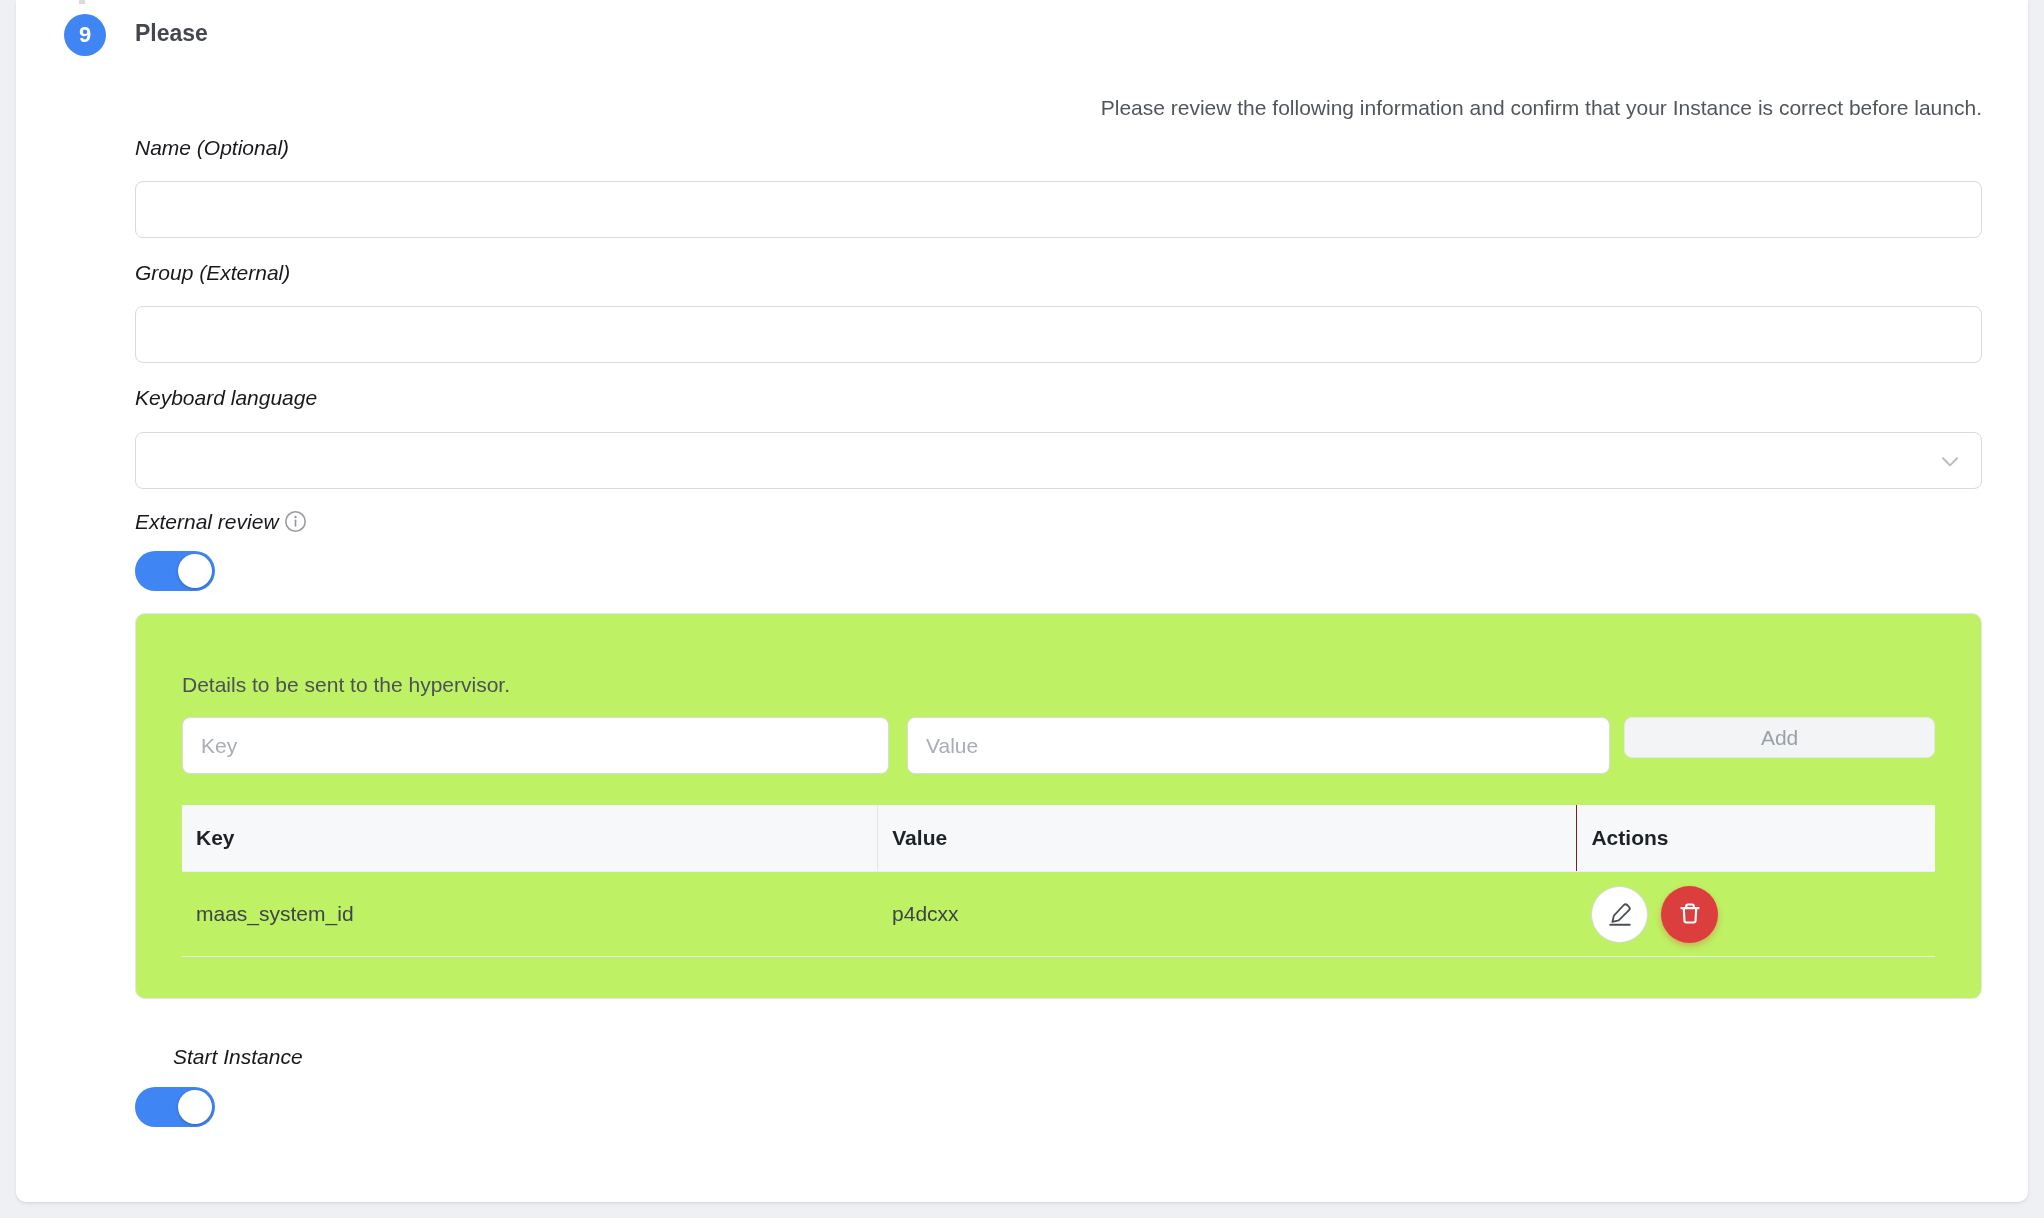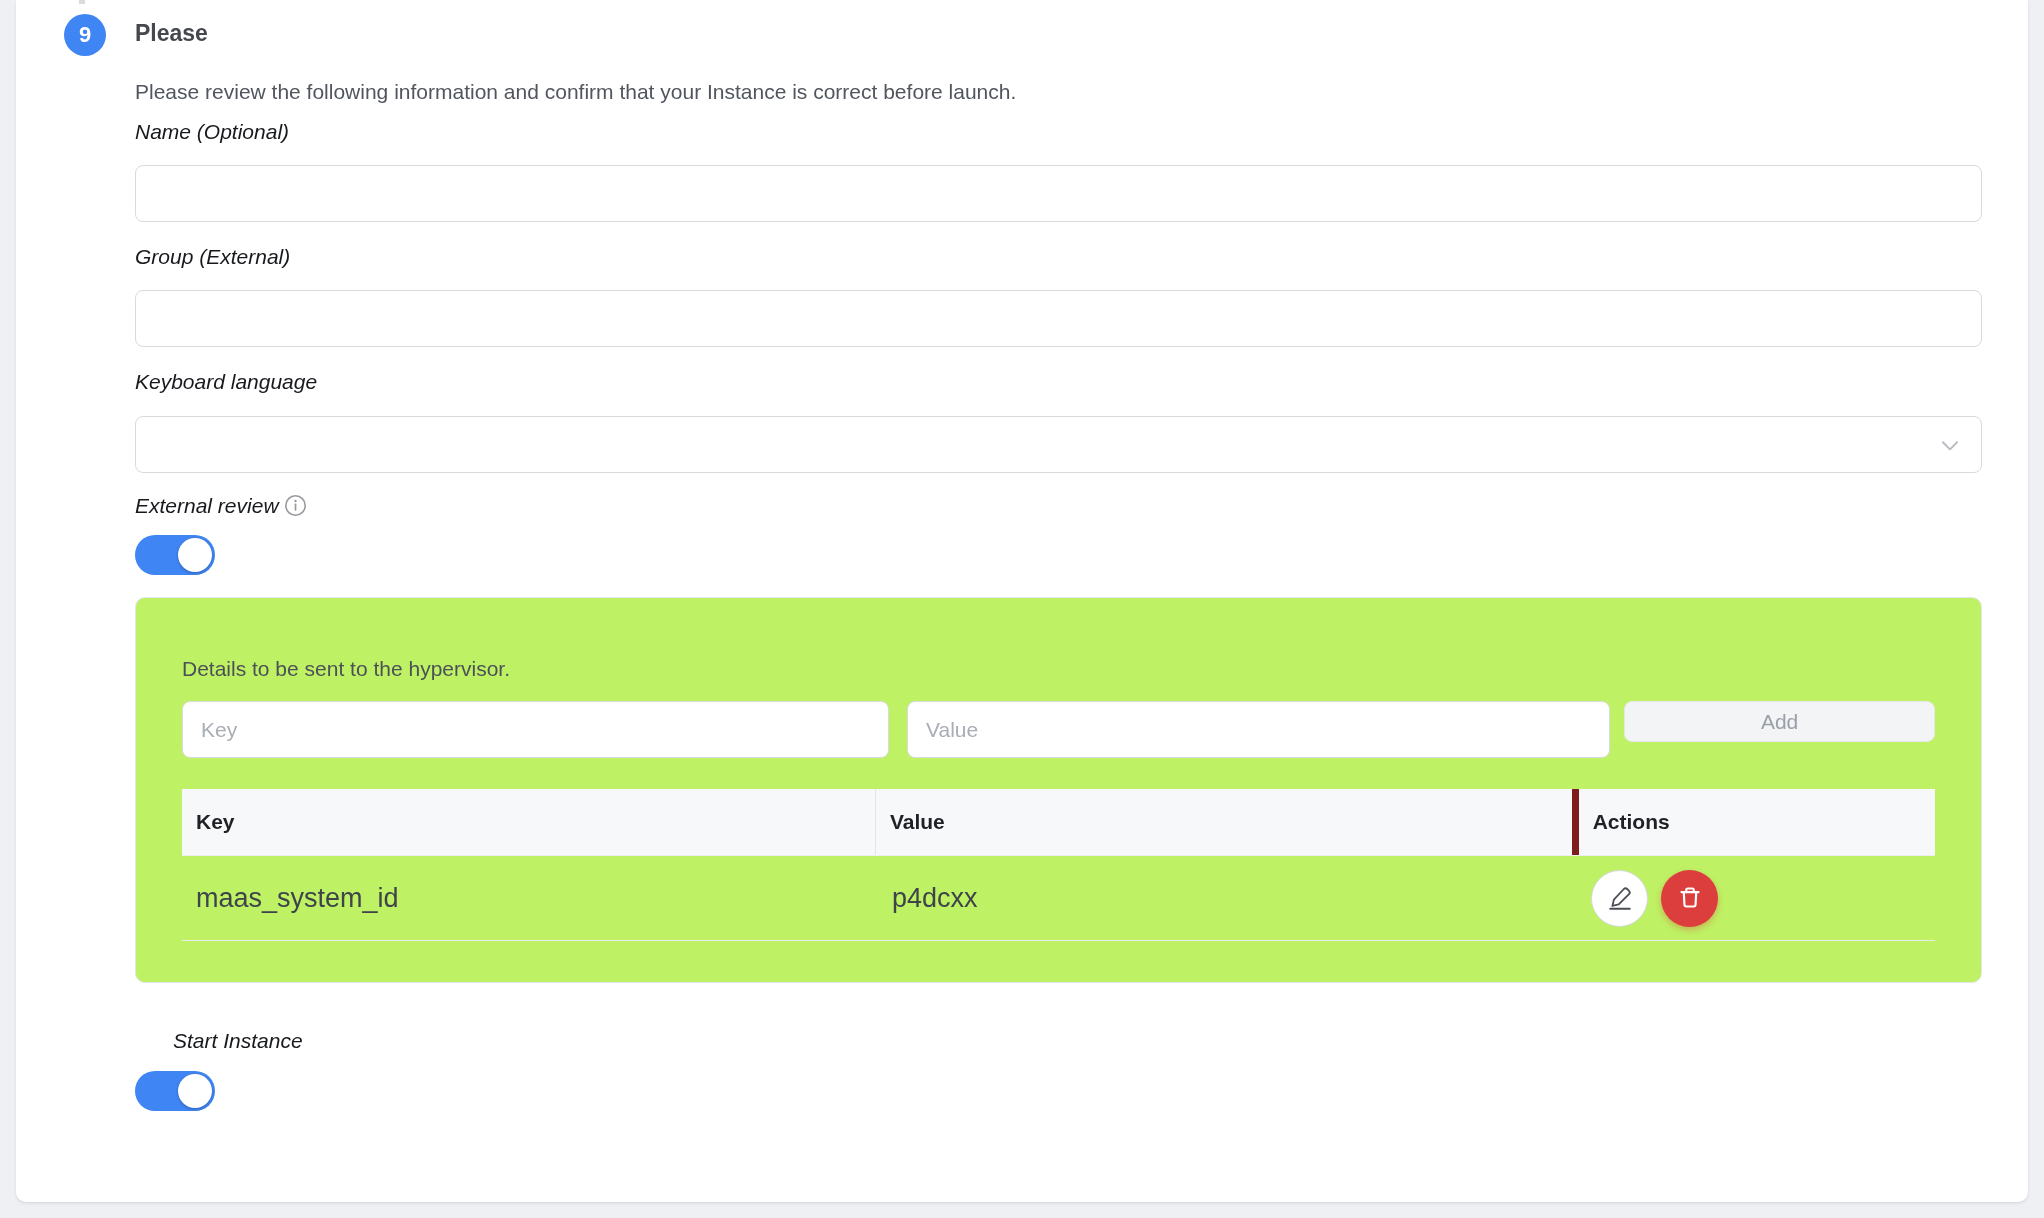--- a/index.html
+++ b/index.html
@@ -17,21 +17,21 @@
   }
   .connector-stub { position:absolute; left:63px; top:0; width:6px; height:4px; background:#d9dbde; }
   .step-badge {
     position:absolute; left:48px; top:14px; width:42px; height:42px; border-radius:50%;
     background:var(--accent,#3f85f3); color:#fff; font-size:22px; font-weight:700;
     display:flex; align-items:center; justify-content:center;
   }
   .inner { padding:0 46px 0 119px; }
 
   .title { font-size:23px; line-height:34px; font-weight:700; color:#44474d; margin-top:16px; }
-  .intro { font-size:21px; line-height:29px; color:#51565e; margin-top:27px; }
+  .intro { font-size:21px; line-height:29px; color:#51565e; margin-top:43px;text-align:right; }
   .label { font-size:21px; line-height:29px; color:#17191d;font-style:italic; }
   .lbl-name { margin-top:11px; }
   .lbl-group { margin-top:20px; }
   .lbl-keyboard { margin-top:20px; }
 
   .text-input {
     display:block; width:100%; height:57px; margin-top:19px;
     border:1px solid #d8dade; border-radius:8px; background:#fff;
     font-family:"Liberation Sans", sans-serif; font-size:21px; color:#2a2d33;
     padding:0 18px; outline:none;
@@ -76,24 +76,24 @@
   }
 
   .table { margin-top:31px; width:100%; }
   .thead {
     display:flex; align-items:stretch; height:67px; background:#f7f8f9;
     border-bottom:1px solid #eceef0; font-weight:700; font-size:21px; color:#1e2126;
   }
   .th { display:flex; align-items:center; padding-left:14px; }
   .th-key { flex:700 700 0; }
   .th-value { flex:703 703 0; border-left:1px solid #e3e5e9; }
-  .th-actions { flex:353 353 0; border-left:7px solid #7f1d1d; }
+  .th-actions { flex:353 353 0; border-left:1px solid #7f1d1d; }
   .trow {
     display:flex; align-items:center; height:85px;
-    border-bottom:1px solid #e9ebee; font-size:27px; color:#3f434a;
+    border-bottom:1px solid #e9ebee; font-size:21px; color:#3f434a;
   }
   .td { padding-left:14px; }
   .td-key { flex:700 700 0; }
   .td-value { flex:703 703 0; }
   .td-actions { flex:353 353 0; display:flex; align-items:center; }
 
   .icon-btn {
     width:57px; height:57px; border-radius:50%;
     display:flex; align-items:center; justify-content:center; cursor:pointer;
   }

